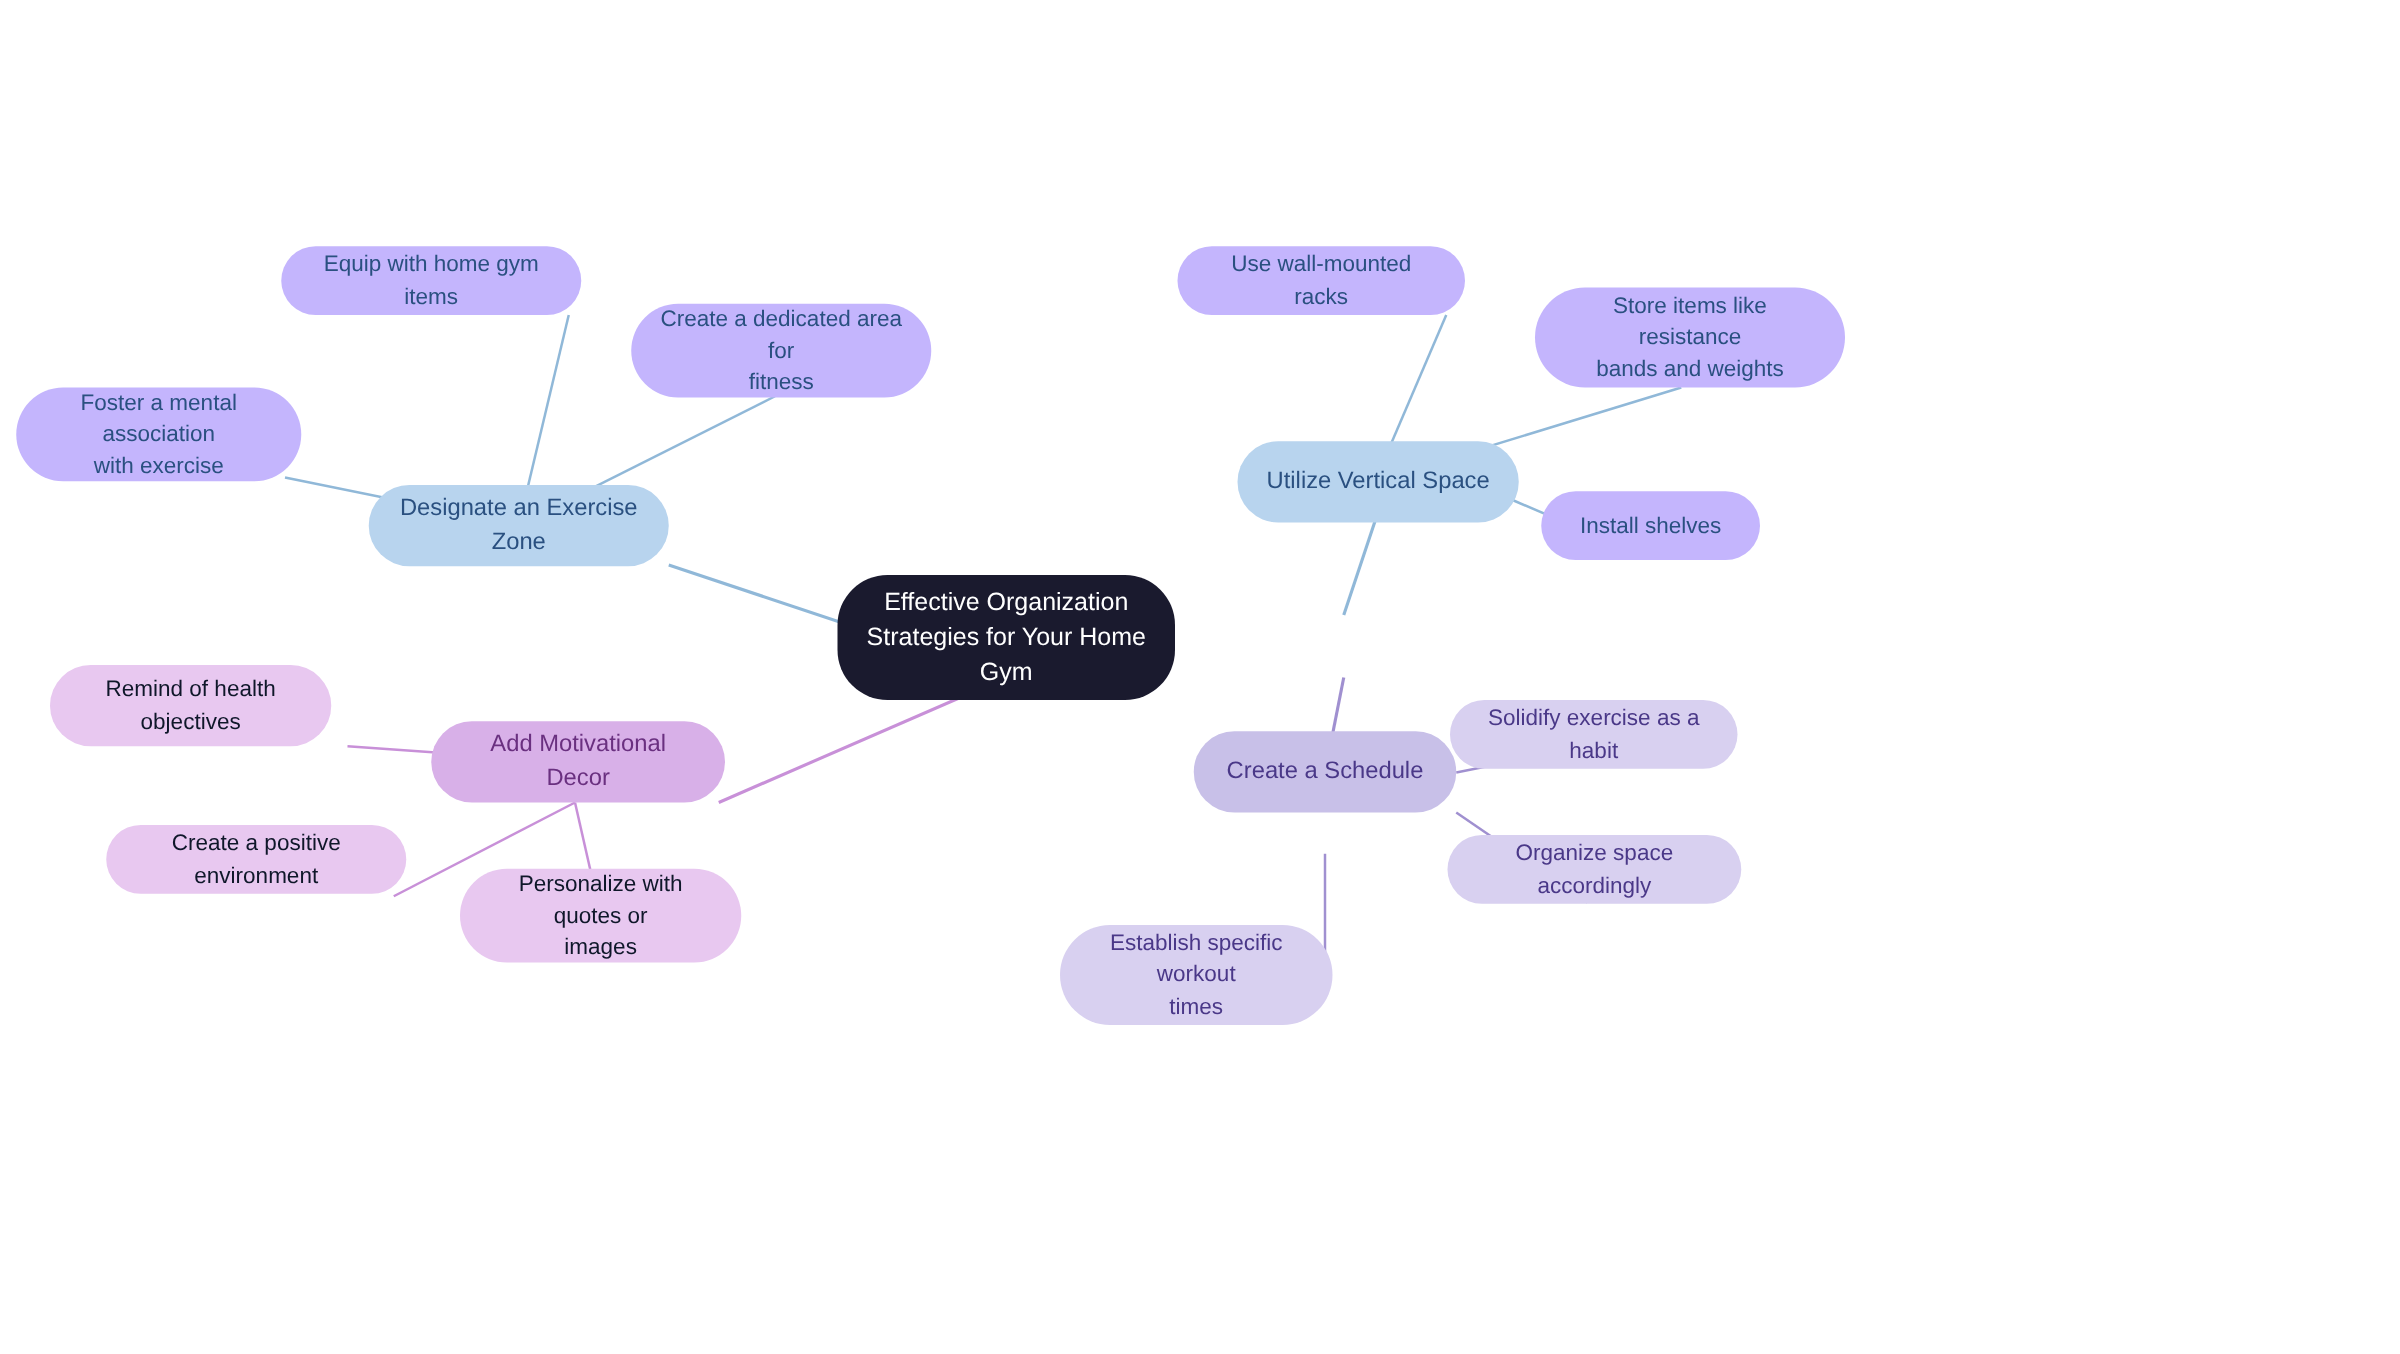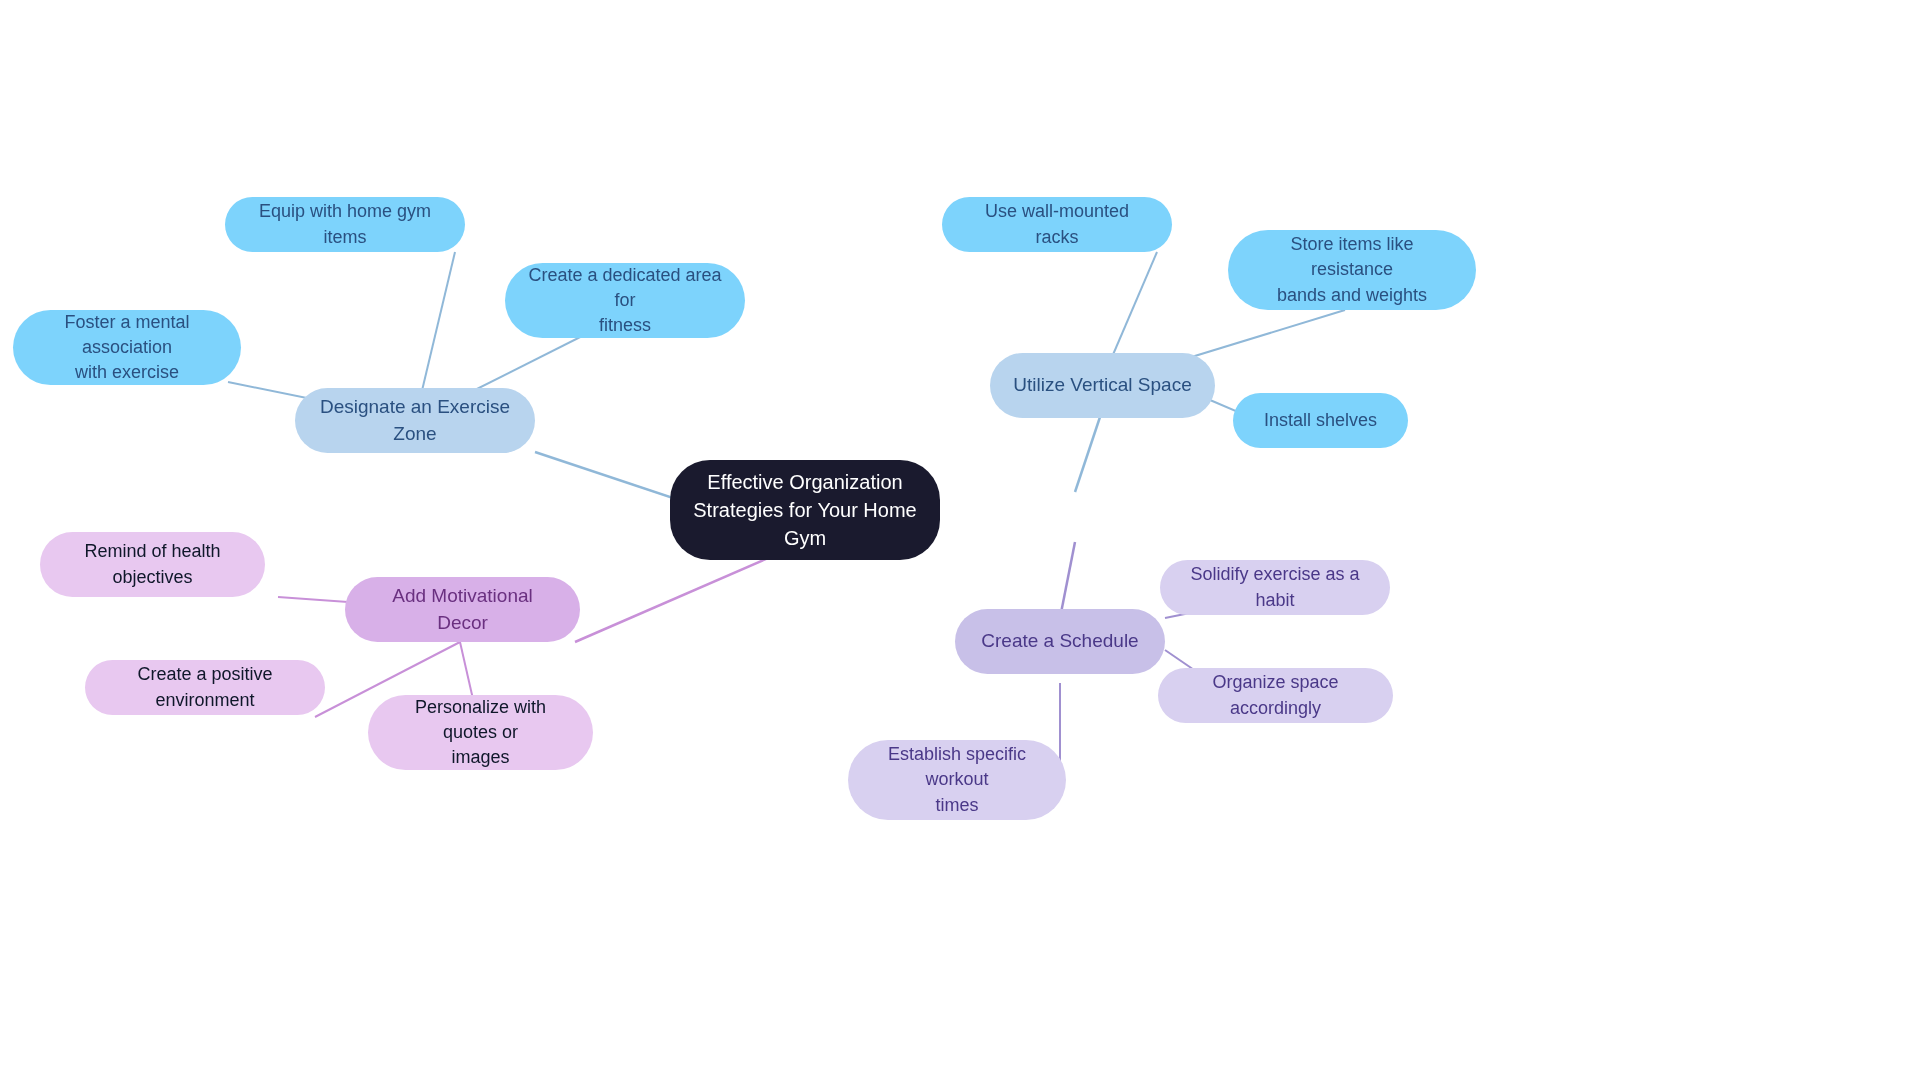--- a/index.html
+++ b/index.html
@@ -27,21 +27,21 @@
       background: #1a1a2e;
       color: #ffffff;
       font-size: 20px;
       font-weight: 500;
       border-radius: 40px;
       width: 270px;
       height: 100px;
       margin-top: 18px;
     }
     .node-blue {
-      background: #7dd3fc;
+      background: #c4b5fd;
       color: #2a5080;
       border-radius: 50px;
     }
     .node-blue-mid {
       background: #b8d4ee;
       color: #2a5080;
       border-radius: 50px;
       font-size: 19px;
       font-weight: 500;
     }
@@ -61,21 +61,20 @@
       background: #d8d0f0;
       color: #4a3888;
       border-radius: 50px;
     }
     .node-lavender-mid {
       background: #c8c0e8;
       color: #4a3888;
       border-radius: 50px;
       font-size: 19px;
       font-weight: 500;
-      margin-top: 24px;
     }
     svg#lines {
       position: absolute;
       top: 0; left: 0;
       width: 1920px;
       height: 1083px;
       pointer-events: none;
     }
   </style>
 </head>
@@ -108,21 +107,21 @@
   <line x1="1060" y1="683" x2="1060" y2="770" stroke="#a090d0" stroke-width="2"></line>
 </svg>
 
 <div class="node node-center" style="left: 670px; top: 442px; width: 270px; height: 100px;">
   Effective Organization<br>Strategies for Your Home Gym
 </div>
 
 <div class="node node-blue-mid" style="left: 295px; top: 388px; width: 240px; height: 65px;">
   Designate an Exercise Zone
 </div>
-<div class="node node-blue" style="left: 505px; top: 243px; width: 240px; height: 75px; margin-top: 20px;">
+<div class="node node-blue" style="left: 505px; top: 243px; width: 240px; height: 75px;">
   Create a dedicated area for<br>fitness
 </div>
 <div class="node node-blue" style="left: 225px; top: 197px; width: 240px; height: 55px;">
   Equip with home gym items
 </div>
 <div class="node node-blue" style="left: 13px; top: 310px; width: 228px; height: 75px;">
   Foster a mental association<br>with exercise
 </div>
 
 <div class="node node-blue-mid" style="left: 990px; top: 353px; width: 225px; height: 65px;">

